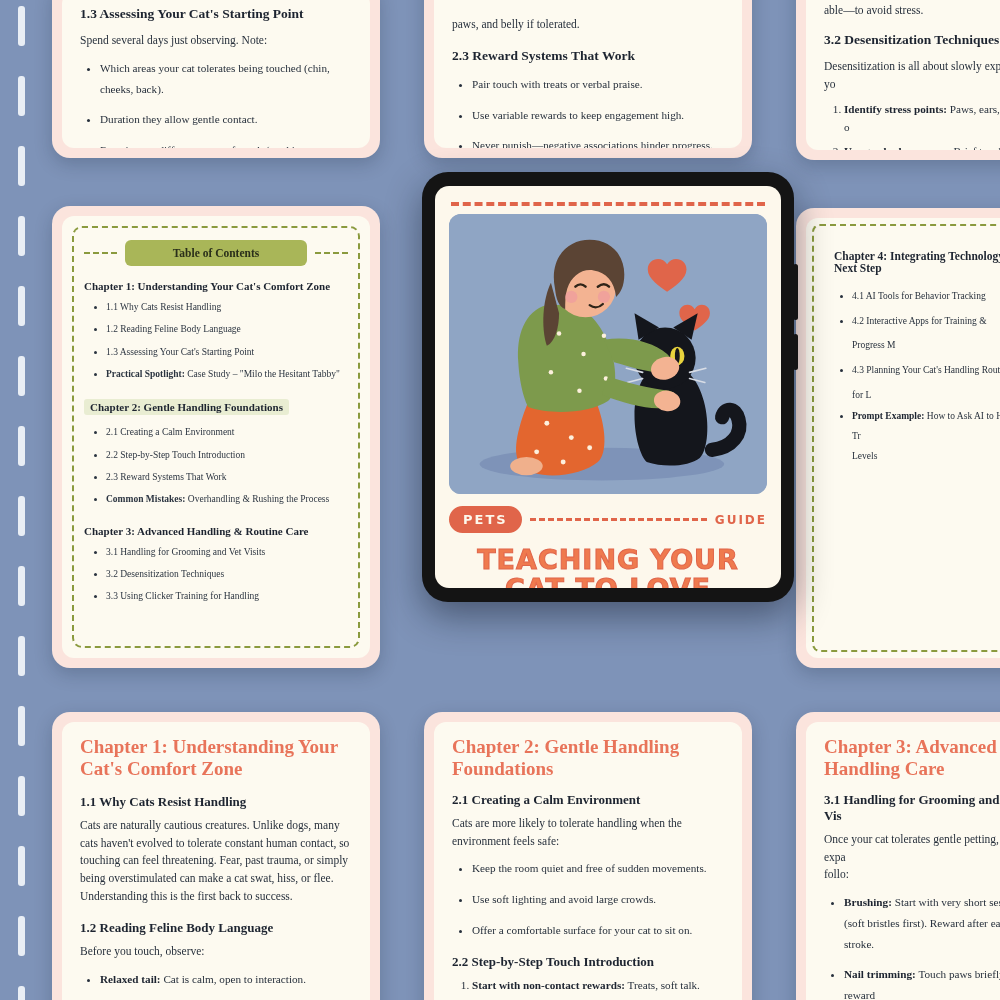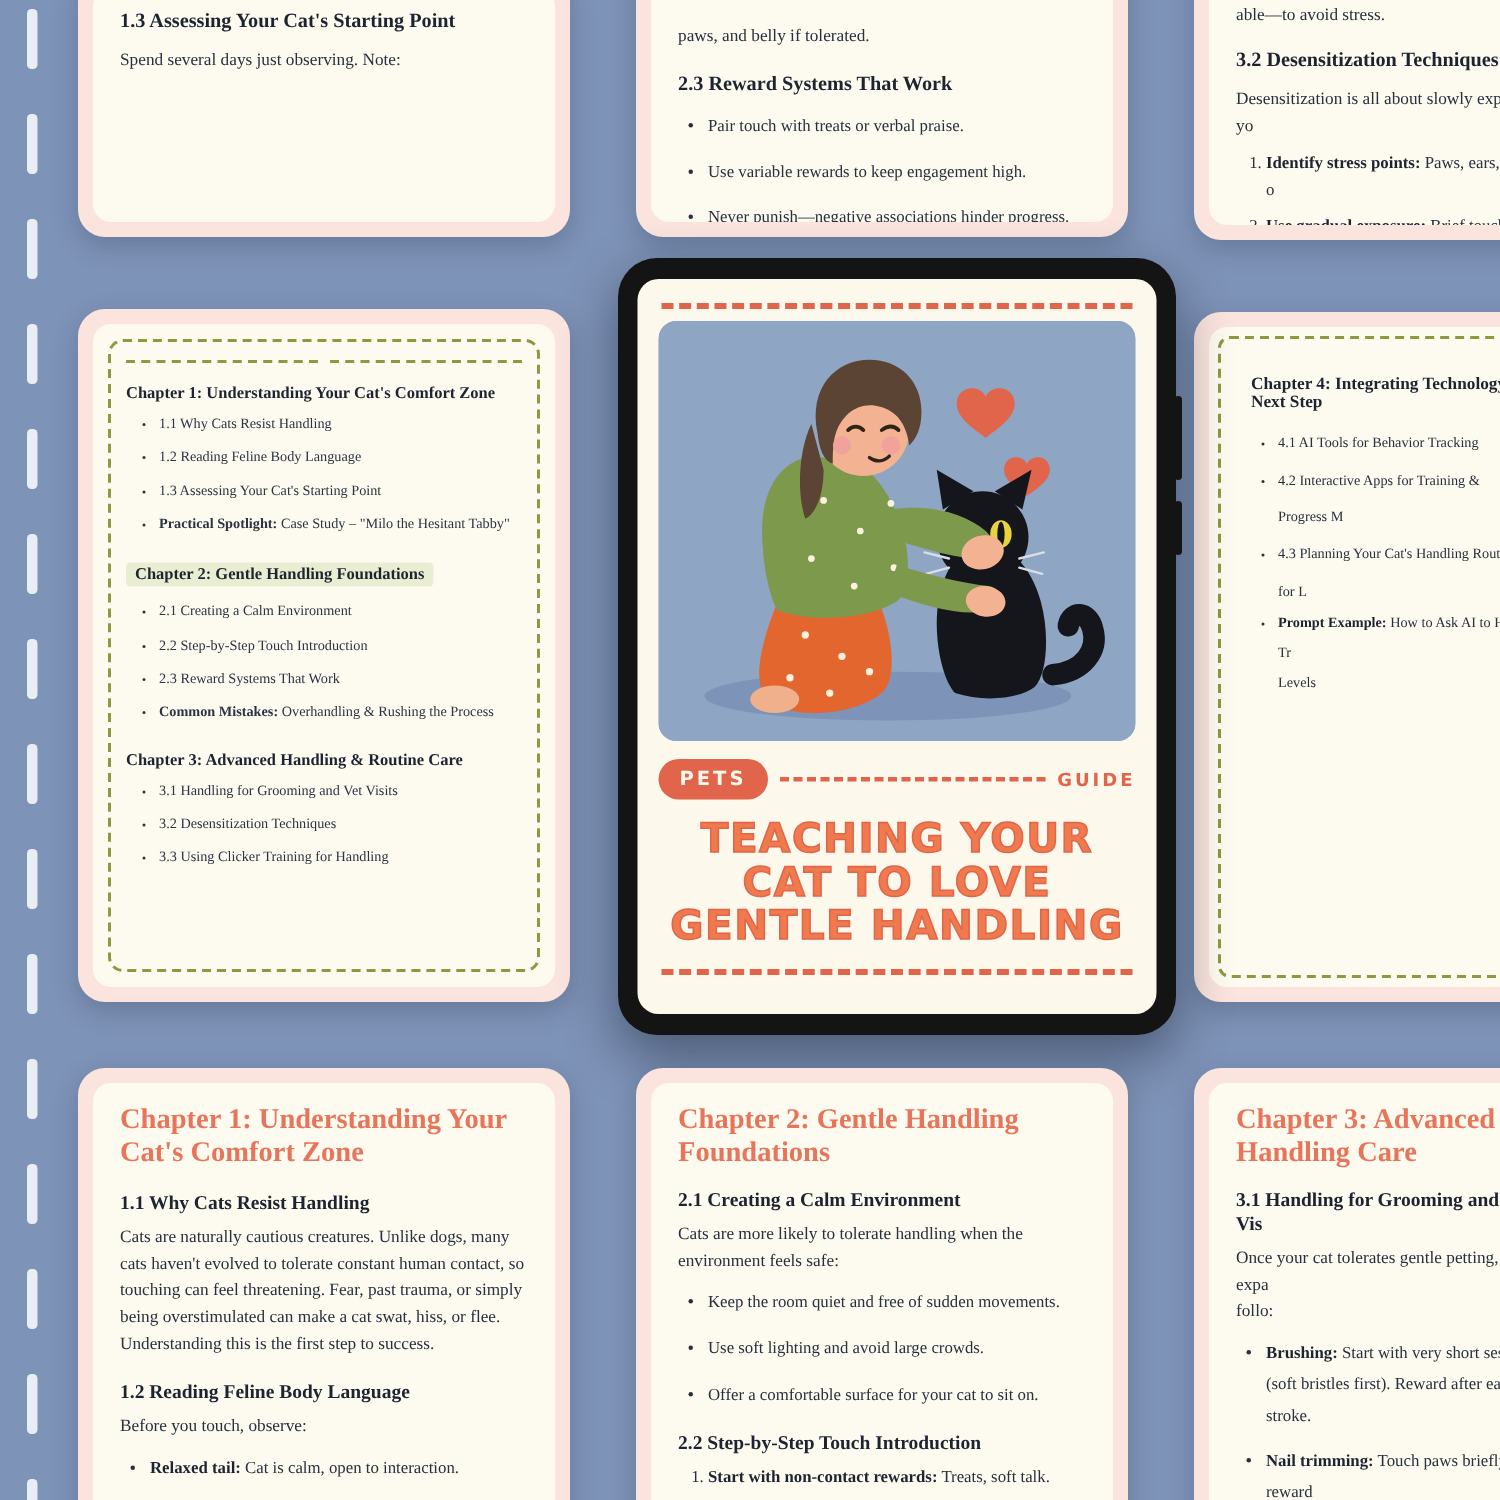--- a/index.html
+++ b/index.html
@@ -53,21 +53,21 @@
   .toc-chap {
     font-size:11px; font-weight:bold; color:#1d2430; margin:14px 0 2px 0;
   }
   .toc-chap.hl { background:#e9edd2; display:inline-block; padding:2px 6px; border-radius:3px; }
   .toc-list { margin:4px 0 0 0; padding-left:22px; }
   .toc-list li { font-size:9.5px; line-height:2.35; color:#2b3440; }
   .toc-list li b { font-weight:bold; }
 
   
   .tablet {
-    position:absolute; left:412px; top:172px; width:372px; height:518px;
+    position:absolute; left:422px; top:172px; width:372px; height:430px;
     background:#141414; border-radius:26px; box-shadow:0 14px 36px rgba(10,18,32,.45);
     padding:14px 13px;
   }
   .tablet .screen {
     width:100%; height:100%; background:#fdf8ec; border-radius:14px; overflow:hidden;
     padding:12px 14px; position:relative;
   }
   .btn-side { position:absolute; right:-4px; background:#141414; width:5px; border-radius:3px; }
   .dash-top, .dash-bot {
     height:0; border-top:4px dashed #e0654a; margin:4px 2px 8px 2px;
@@ -108,20 +108,25 @@
 <div class="perf" style="top:706px;"></div>
 <div class="perf" style="top:776px;"></div>
 <div class="perf" style="top:846px;"></div>
 <div class="perf" style="top:916px;"></div>
 <div class="perf" style="top:986px;"></div>
 
 <div class="card pinkframe" style="left:52px; top:-18px; width:328px; height:176px;">
   <div class="inner">
     <h3 class="sec">1.3 Assessing Your Cat's Starting Point</h3>
     <p class="body">Spend several days just observing. Note:</p>
+    <ul class="b spaced">
+      <li>Which areas your cat tolerates being touched (chin, cheeks, back).</li>
+      <li>Duration they allow gentle contact.</li>
+      <li>Reactions to different types of touch (stroking vs. lifting).</li>
+    </ul>
   </div>
 </div>
 
 <div class="card pinkframe" style="left:424px; top:-44px; width:328px; height:202px;">
   <div class="inner">
     <p class="body" style="margin-top:36px;">paws, and belly if tolerated.</p>
     <h3 class="sec" style="margin-top:14px;">2.3 Reward Systems That Work</h3>
     <ul class="b spaced">
       <li>Pair touch with treats or verbal praise.</li>
       <li>Use variable rewards to keep engagement high.</li>
@@ -166,20 +171,21 @@
       </ul>
     </div>
   </div>
 </div>
 
 <div class="card pinkframe" style="left:52px; top:206px; width:328px; height:462px;">
   <div class="inner" style="position:relative; padding:18px 22px;">
     <div class="toc-dash"></div>
     <div class="toc-title-row">
       <div class="toc-line"></div>
+      <div class="toc-title">Table of Contents</div>
       <div class="toc-line"></div>
     </div>
 
     <div class="toc-chap">Chapter 1: Understanding Your Cat's Comfort Zone</div>
     <ul class="toc-list">
       <li>1.1 Why Cats Resist Handling</li>
       <li>1.2 Reading Feline Body Language</li>
       <li>1.3 Assessing Your Cat's Starting Point</li>
       <li>
         <b>Practical Spotlight:</b>
@@ -287,21 +293,21 @@
     </div>
 
     <div class="dash-bot" style="margin-top:14px;"></div>
   </div>
 </div>
 
 <div class="card pinkframe" style="left:52px; top:712px; width:328px; height:320px;">
   <div class="inner">
     <h2 class="chap">Chapter 1: Understanding Your Cat's Comfort Zone</h2>
     <h4 class="sub">1.1 Why Cats Resist Handling</h4>
-    <p class="body">Cats are naturally cautious creatures. Unlike dogs, many cats haven't evolved to tolerate constant human contact, so touching can feel threatening. Fear, past trauma, or simply being overstimulated can make a cat swat, hiss, or flee. Understanding this is the first step to success.</p>
+    <p class="body">Cats are naturally cautious creatures. Unlike dogs, many cats haven't evolved to tolerate constant human contact, so touching can feel threatening. Fear, past trauma, or simply being overstimulated can make a cat swat, hiss, or flee. Understanding this is the first back to success.</p>
     <h4 class="sub">1.2 Reading Feline Body Language</h4>
     <p class="body">Before you touch, observe:</p>
     <ul class="b">
       <li style="margin-bottom:6px;">
         <b>Relaxed tail:</b>
         <span>Cat is calm, open to interaction.</span>
       </li>
       <li>
         <b>Twitching tail tip or flattened ears:</b>
         <span>Cat is stressed—pause handling.</span>

